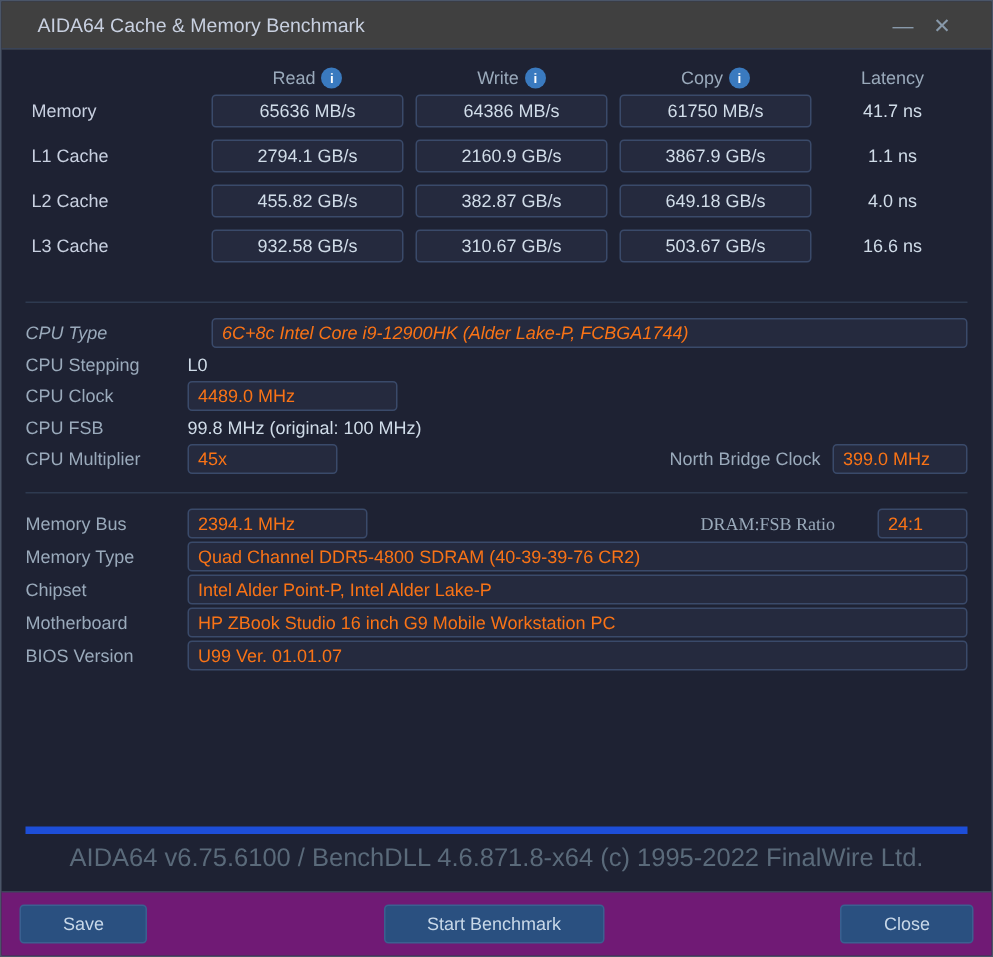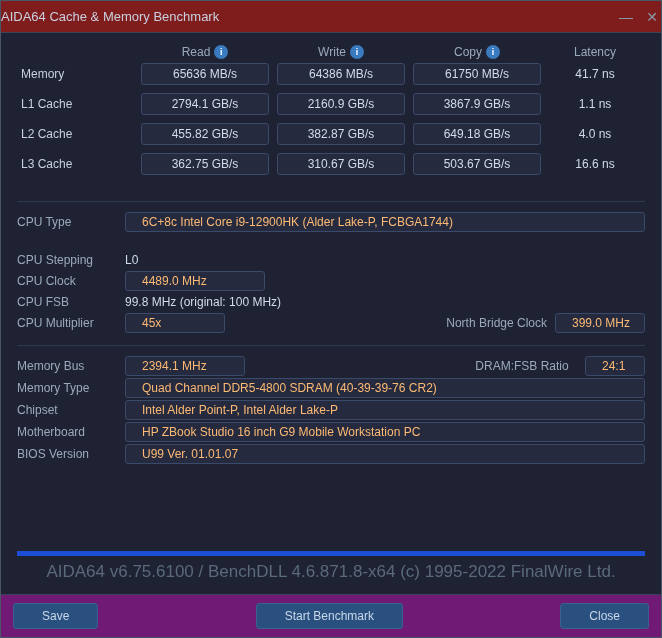--- a/index.html
+++ b/index.html
@@ -15,22 +15,22 @@
     }
     .window {
       width: 662px;
       height: 638px;
       background: #1e2233;
       border: 1px solid #4a5568;
       display: flex;
       flex-direction: column;
     }
     .titlebar {
-      background: #7f1d1d;
-      padding: 8px 0;
+      background: #404040;
+      padding: 8px 24px;
       display: flex;
       justify-content: space-between;
       align-items: center;
       border-bottom: 1px solid #3a4458;
       flex-shrink: 0;
     }
     .titlebar-title {
       color: #c8d0e0;
       font-size: 13px;
       font-weight: 500;
@@ -124,22 +124,22 @@
     .info-label {
       color: #9aaabb;
       font-size: 12px;
       padding: 2px 0;
       white-space: nowrap;
     }
     .info-value-box {
       background: #252a3e;
       border: 1px solid #3a4a6a;
       border-radius: 3px;
-      padding: 2px 16px;
-      color: #fdba74;
+      padding: 2px 6px;
+      color: #f97316;
       font-size: 12px;
       white-space: nowrap;
       overflow: hidden;
     }
     .info-value-inline {
       color: #d0dce8;
       font-size: 12px;
       padding: 2px 0;
     }
     .footer-text {
@@ -218,32 +218,32 @@
       </div>
       <div class="data-row">
         <span class="row-label">L2 Cache</span>
         <div class="value-box">455.82 GB/s</div>
         <div class="value-box">382.87 GB/s</div>
         <div class="value-box">649.18 GB/s</div>
         <div class="latency-value">4.0 ns</div>
       </div>
       <div class="data-row">
         <span class="row-label">L3 Cache</span>
-        <div class="value-box">362.75 GB/s</div>
+        <div class="value-box">932.58 GB/s</div>
         <div class="value-box">310.67 GB/s</div>
         <div class="value-box">503.67 GB/s</div>
         <div class="latency-value">16.6 ns</div>
       </div>
     </div>
 
     <div class="divider"></div>
 
     <div style="margin-bottom: 4px;">
 
-      <div style="display:grid; grid-template-columns:100px 1fr; gap:2px 8px; align-items:center; margin-bottom:19px;">
+      <div style="display:grid; grid-template-columns:100px 1fr; gap:2px 24px; align-items:center; margin-bottom:2px;font-style:italic;">
         <span class="info-label">CPU Type</span>
         <div class="info-value-box">6C+8c Intel Core i9-12900HK  (Alder Lake-P, FCBGA1744)</div>
       </div>
 
       <div style="display:grid; grid-template-columns:100px 1fr; gap:2px 8px; align-items:center; margin-bottom:2px;">
         <span class="info-label">CPU Stepping</span>
         <span class="info-value-inline">L0</span>
       </div>
 
       <div style="display:grid; grid-template-columns:100px 140px 1fr; gap:2px 8px; align-items:center; margin-bottom:2px;">
@@ -267,21 +267,21 @@
     </div>
 
     <div class="divider"></div>
 
     <div>
 
       <div style="display:grid; grid-template-columns:100px 120px 1fr 110px 60px; gap:2px 8px; align-items:center; margin-bottom:2px;">
         <span class="info-label">Memory Bus</span>
         <div class="info-value-box">2394.1 MHz</div>
         <span></span>
-        <span class="info-label" style="text-align:center;">DRAM:FSB Ratio</span>
+        <span class="info-label" style="text-align:left;font-family:Liberation Serif, serif;">DRAM:FSB Ratio</span>
         <div class="info-value-box">24:1</div>
       </div>
 
       <div style="display:grid; grid-template-columns:100px 1fr; gap:2px 8px; align-items:center; margin-bottom:2px;">
         <span class="info-label">Memory Type</span>
         <div class="info-value-box">Quad Channel DDR5-4800 SDRAM  (40-39-39-76 CR2)</div>
       </div>
 
       <div style="display:grid; grid-template-columns:100px 1fr; gap:2px 8px; align-items:center; margin-bottom:2px;">
         <span class="info-label">Chipset</span>

